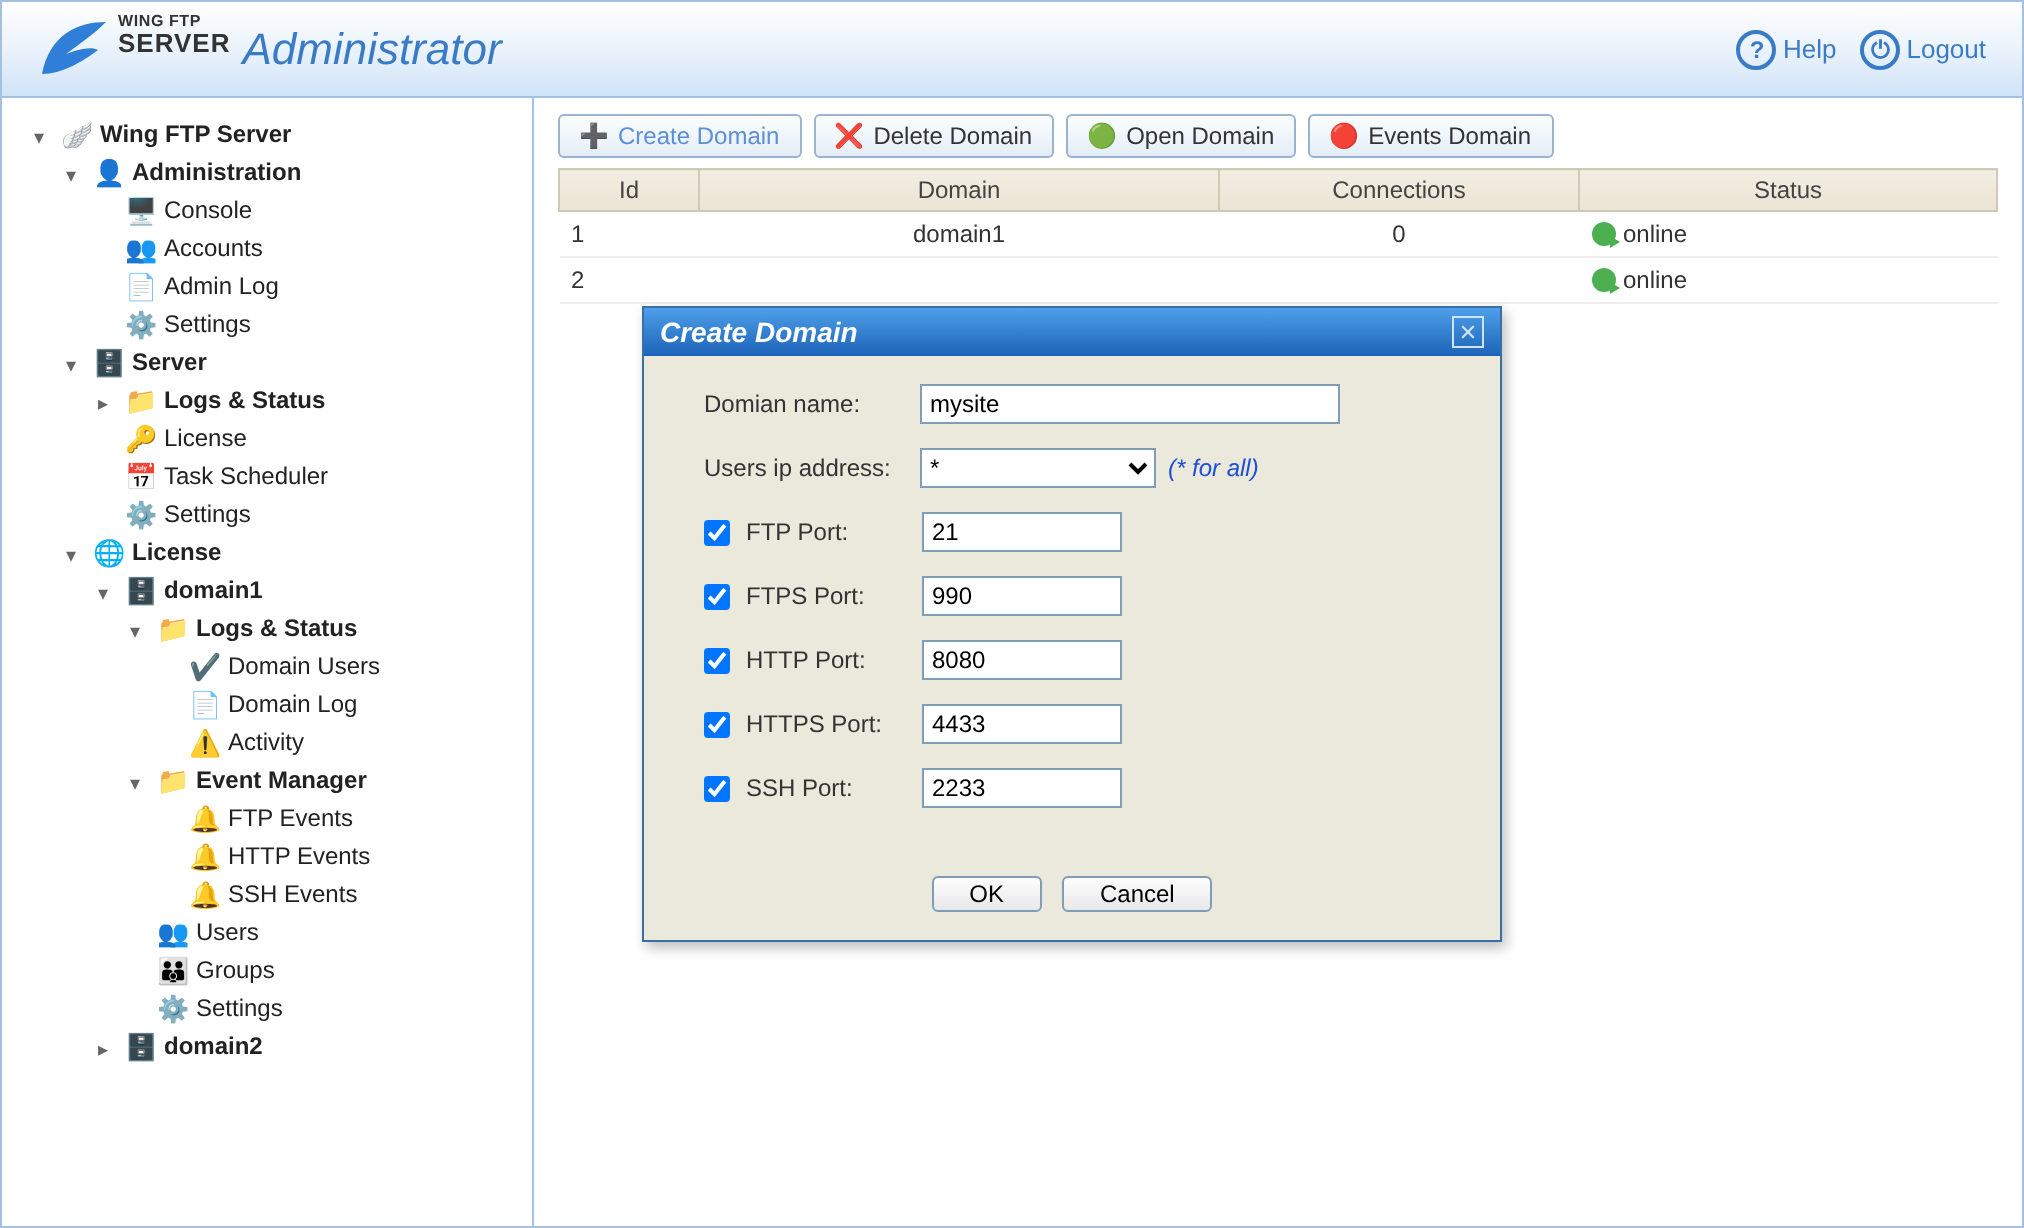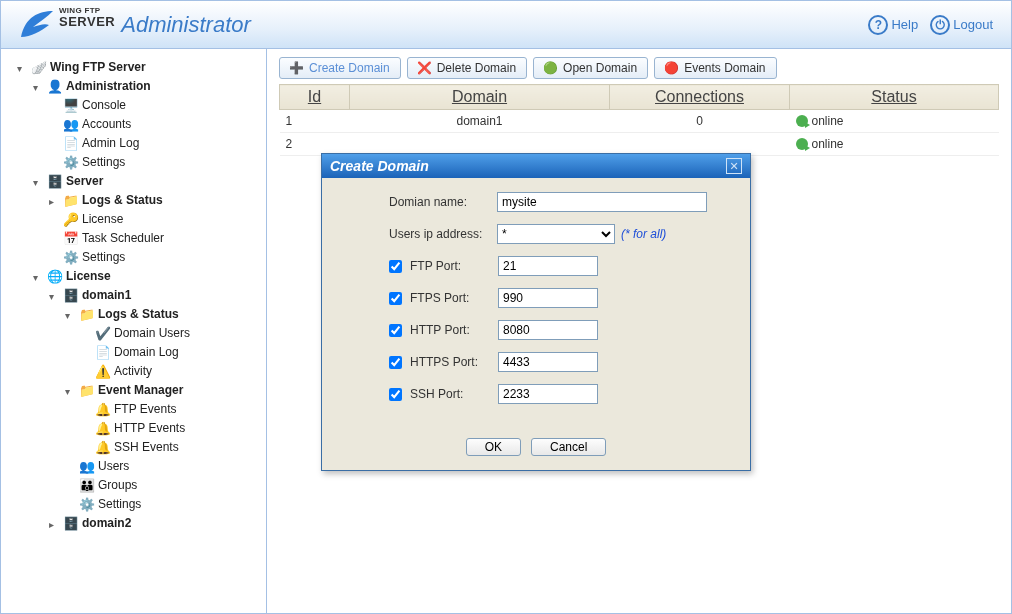--- a/index.html
+++ b/index.html
@@ -36,32 +36,32 @@
 .node .lbl { color: #222; }
 
 
 .toolbar { display: flex; gap: 6px; margin-bottom: 5px; }
 .tool-btn { border: 1px solid #99b4d1; background: linear-gradient(to bottom, #fbfdff, #e4edf7); border-radius: 3px; padding: 3px 10px; display: flex; align-items: center; gap: 5px; cursor: pointer; color: #333; font-size: 12px; }
 .tool-btn.active { color: #5b8fd6; }
 .tool-btn .ic { width: 14px; height: 14px; display:inline-flex; align-items:center; justify-content:center; }
 
 
 .table { width: 100%; border-collapse: collapse; }
-.table th { background: linear-gradient(to bottom, #f2eee2, #e9e4d3); border: 1px solid #cfcab6; padding: 3px 6px; font-weight: normal; color: #444; font-size: 16px; text-decoration: underline; }
+.table th { background: linear-gradient(to bottom, #f2eee2, #e9e4d3); border: 1px solid #cfcab6; padding: 3px 6px; font-weight: normal; color: #444; font-size: 12px; }
 .table td { border-bottom: 1px solid #eee; padding: 4px 6px; font-size: 12px; }
 .status-cell { display: flex; align-items: center; gap: 4px; }
 .status-ic { width: 12px; height: 12px; background: #4caf50; border-radius: 50%; position: relative; }
 .status-ic::after { content:""; position:absolute; right:-2px; bottom:-1px; width:0;height:0;border-left:5px solid #4caf50; border-top:3px solid transparent; border-bottom:3px solid transparent; }
 
 
 .dialog { position: absolute; left: 320px; top: 152px; width: 430px; border: 1px solid #3a6ea5; background: #ebe8dc; box-shadow: 2px 3px 6px rgba(0,0,0,0.25); }
 .dialog-title { background: linear-gradient(to bottom, #4f9fe9, #1b63b8); color: #fff; font-weight: bold; font-style: italic; padding: 4px 8px; display: flex; align-items: center; justify-content: space-between; font-size: 14px; }
 .dialog-close { width: 16px; height: 16px; border: 1px solid #cfe3f7; display:flex; align-items:center; justify-content:center; color:#cfe3f7; cursor:pointer; font-style: normal; font-size:11px; font-weight: normal; }
 .dialog-body { padding: 14px 20px 12px 30px; }
-.form-row { display: flex; align-items: center; margin-bottom: 12px; margin-left: 37px; }
+.form-row { display: flex; align-items: center; margin-bottom: 12px; }
 .form-row .cb { margin-right: 8px; }
 .form-row label { width: 108px; color: #333; }
 .form-row.indent label { width: 88px; }
 .form-row input[type=text] { border: 1px solid #7f9db9; padding: 2px 4px; font-size: 12px; height: 20px; }
 .form-row .wide { width: 210px; }
 .form-row .narrow { width: 100px; }
 .form-row select { border: 1px solid #7f9db9; height: 20px; width: 118px; font-size:12px; background:#fff; }
 .hint { margin-left: 6px; color: #1d4ed8; font-style: italic; }
 .dialog-buttons { display:flex; justify-content:center; gap: 10px; padding: 10px 0 14px; }
 .dialog-buttons button { border: 1px solid #7f9db9; background: linear-gradient(to bottom,#fdfdfd,#e8e8e8); padding: 1px 18px; border-radius: 3px; cursor: pointer; font-size: 12px; }

